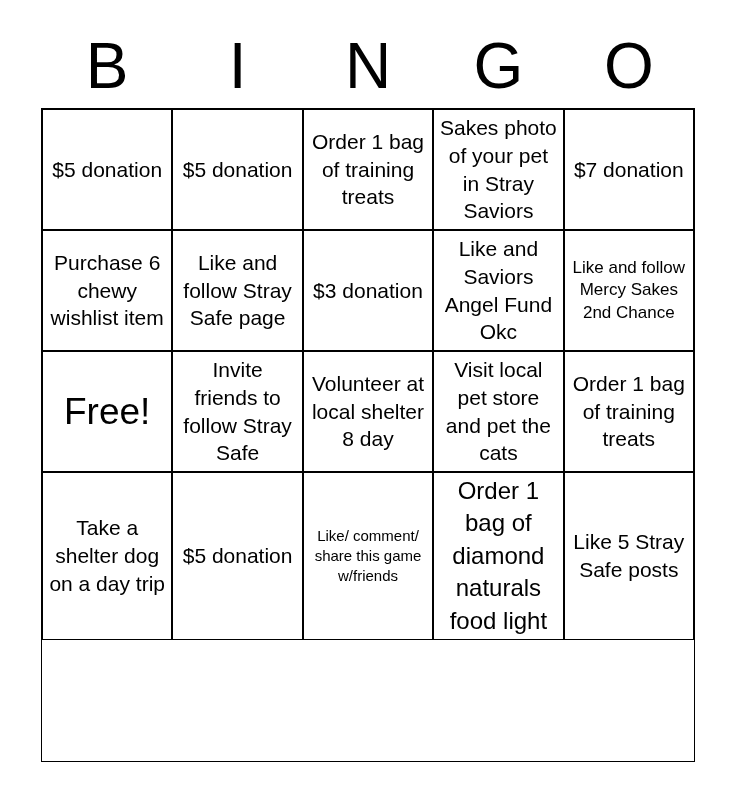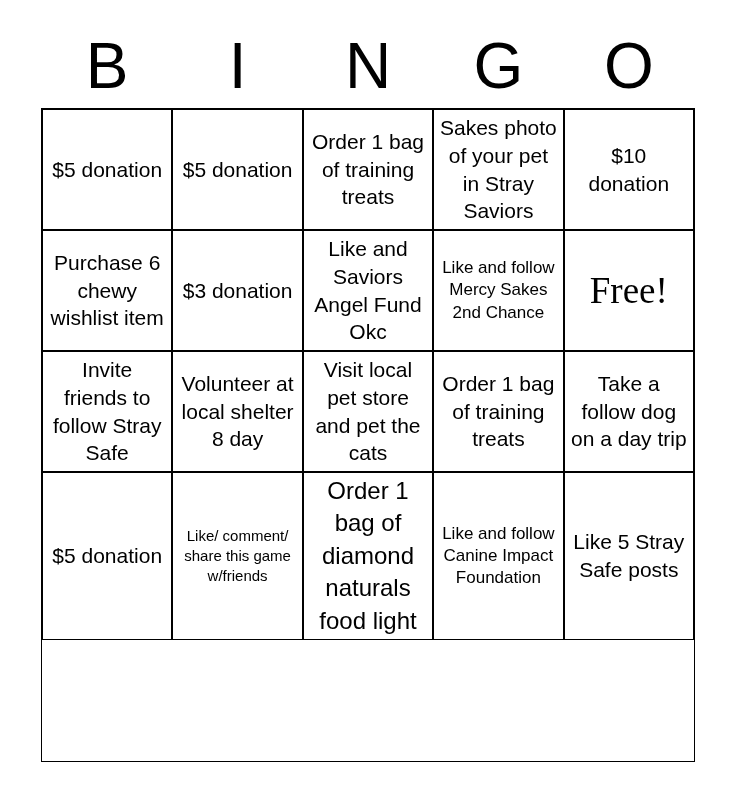--- a/index.html
+++ b/index.html
@@ -50,55 +50,55 @@
     justify-content: center;
     text-align: center;
     padding: 2px 5px;
     font-size: 21px;
     line-height: 1.32;
     word-break: normal;
   }
   .cell.small  { font-size: 17px; line-height: 1.3; }
   .cell.xsmall { font-size: 15px; line-height: 1.35; }
   .cell.med    { font-size: 24px; line-height: 1.35; }
-  .cell.free   { font-size: 37px; line-height: 1; font-family: Liberation Serif, serif; }
+  .cell.free   { font-size: 37px; line-height: 1; }
 </style>
 </head>
 <body>
 
 <div class="page">
 
   <div class="title">
     <span class="letter">B</span>
     <span class="letter">I</span>
     <span class="letter">N</span>
     <span class="letter">G</span>
     <span class="letter">O</span>
   </div>
 
   <div class="grid">
     <div class="cell">$5 donation</div>
     <div class="cell">$5 donation</div>
     <div class="cell">Order 1 bag of training treats</div>
     <div class="cell">Sakes photo of your pet in Stray Saviors</div>
 
-    <div class="cell">$10 donation</div>
+    <div class="cell">$7 donation</div>
     <div class="cell">Purchase 6 chewy wishlist item</div>
+    <div class="cell">Like and follow Stray Safe page</div>
     <div class="cell">$3 donation</div>
     <div class="cell">Like and Saviors Angel Fund Okc</div>
 
     <div class="cell small">Like and follow Mercy Sakes 2nd Chance</div>
     <div class="cell free">Free!</div>
     <div class="cell">Invite friends to follow Stray Safe</div>
     <div class="cell">Volunteer at local shelter 8 day</div>
 
     <div class="cell">Visit local pet store and pet the cats</div>
     <div class="cell">Order 1 bag of training treats</div>
-    <div class="cell">Take a follow dog on a day trip</div>
+    <div class="cell">Take a shelter dog on a day trip</div>
     <div class="cell">$5 donation</div>
 
     <div class="cell xsmall">Like/ comment/ share this game w/friends</div>
     <div class="cell med">Order 1 bag of diamond naturals food light</div>
-    <div class="cell small">Like and follow Canine Impact Foundation</div>
     <div class="cell">Like 5 Stray Safe posts</div>
   </div>
 
 </div>
 
 </body></html>

